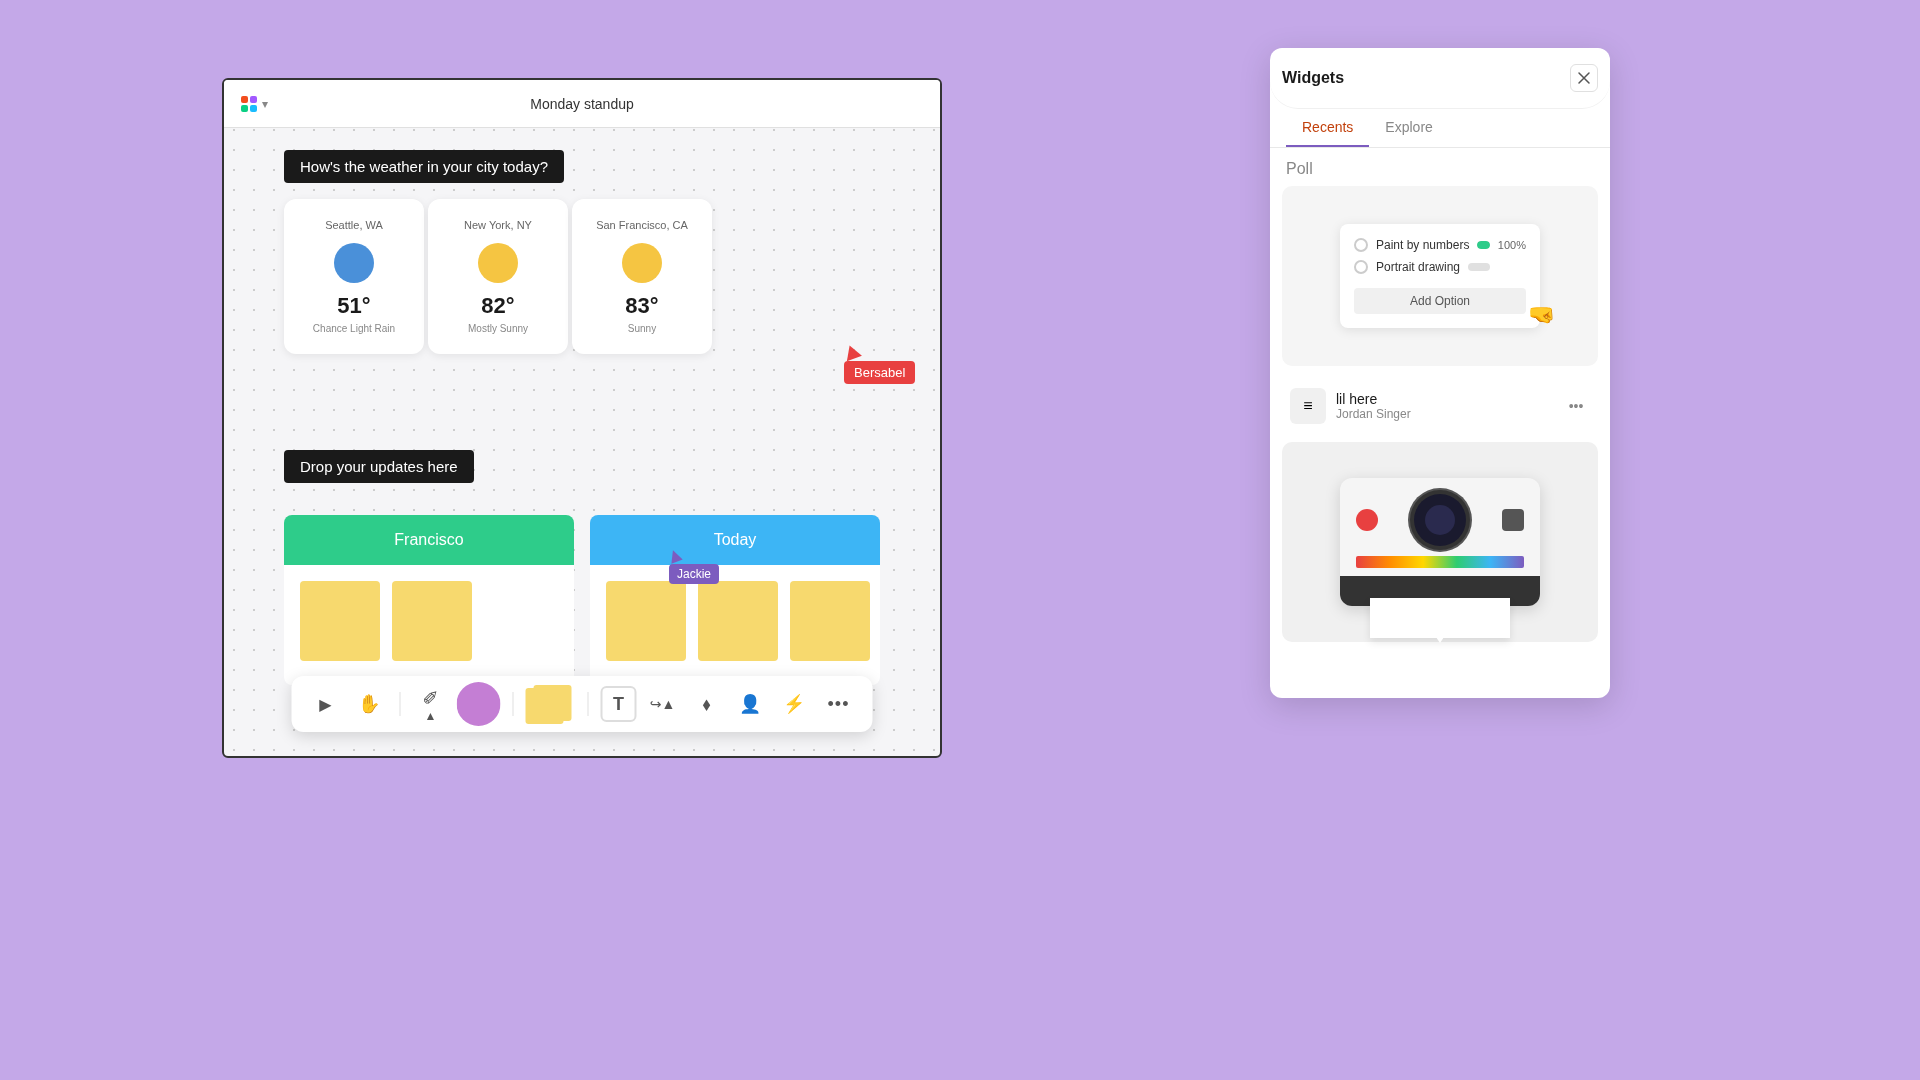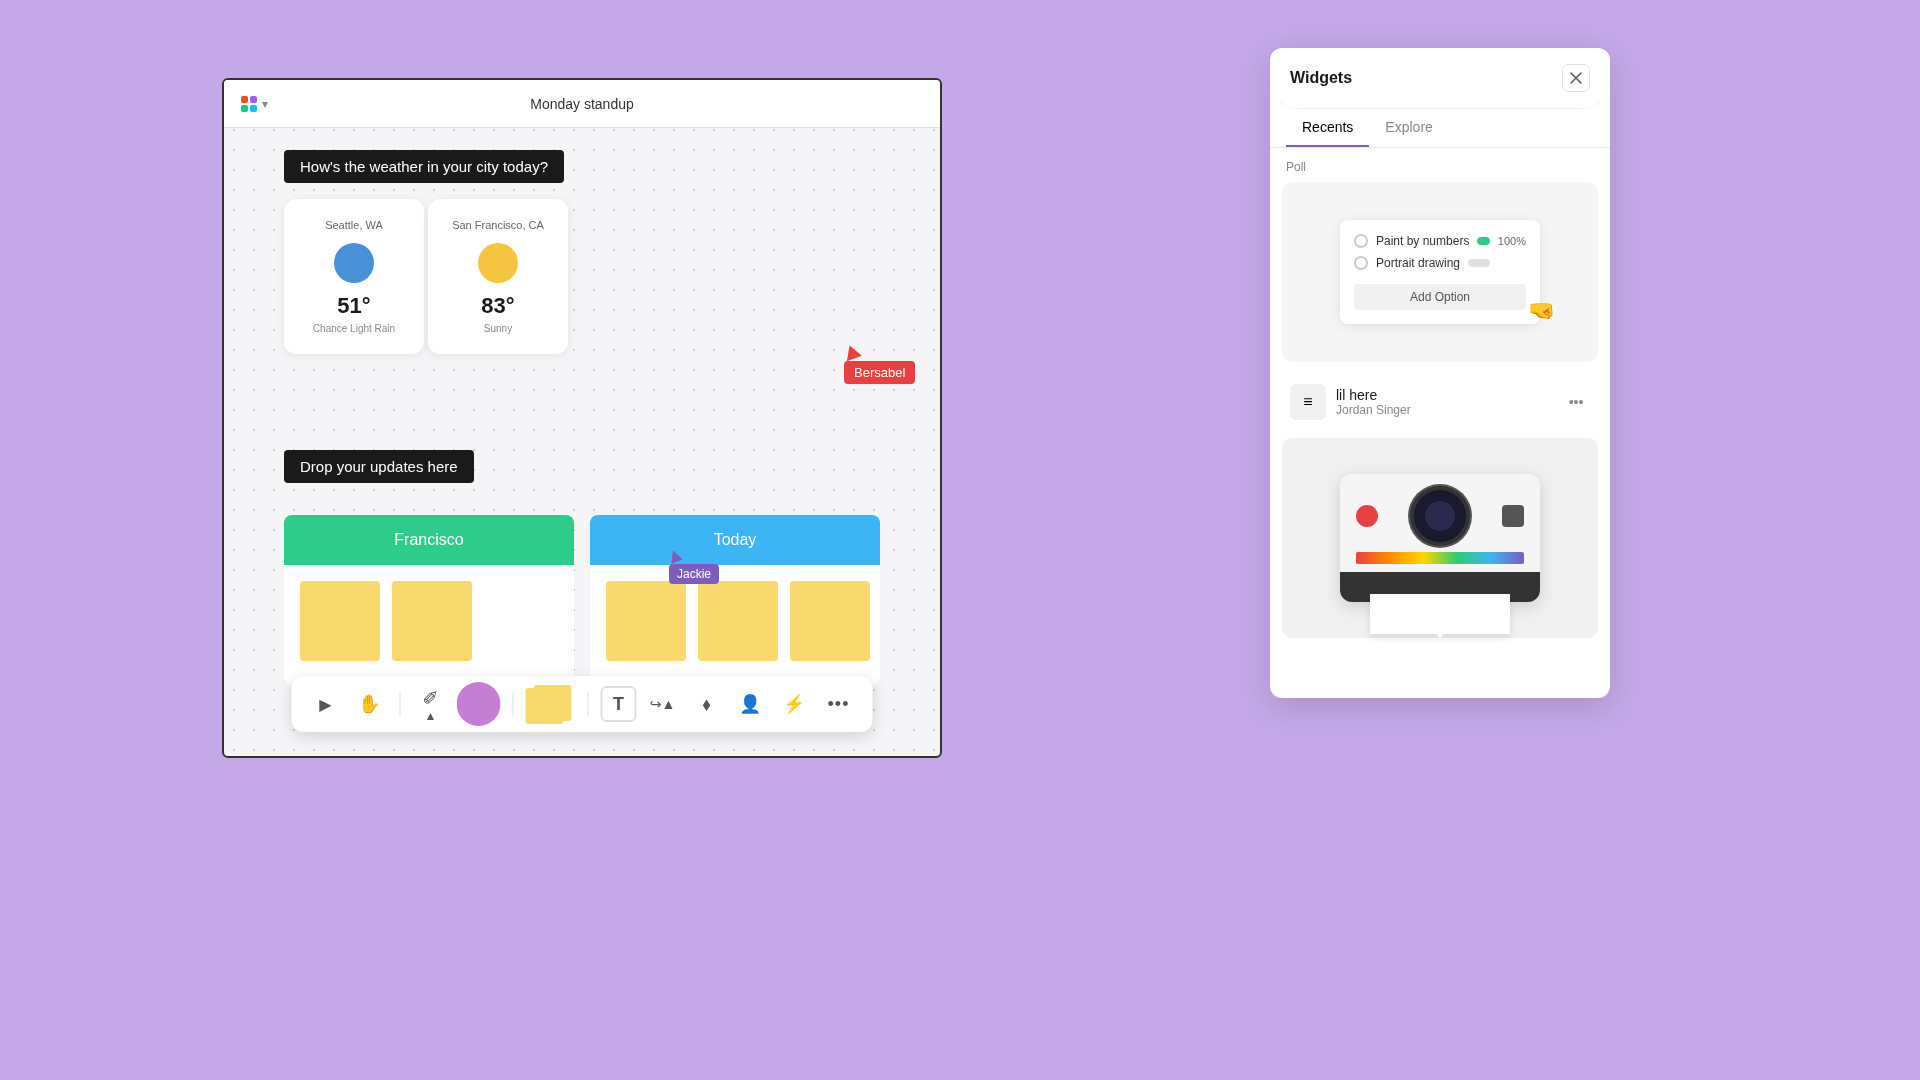--- a/index.html
+++ b/index.html
@@ -289,21 +289,21 @@
       height: 660px;
       background: white;
       border-radius: 12px;
       box-shadow: 0 8px 32px rgba(0,0,0,0.15);
       overflow: hidden;
       display: flex;
       flex-direction: column;
     }
 
     .widgets-header {
-      padding: 16px 20px;
+      padding: 16px 12px;
       display: flex;
       align-items: center;
       justify-content: space-between;
       border-bottom: 1px solid #f0f0f0;
       border-radius: 28px;
     }
 
     .widgets-title {
       font-size: 16px;
       font-weight: 600;
@@ -356,33 +356,33 @@
 
     .widget-tab {
       padding: 10px 16px;
       font-size: 14px;
       cursor: pointer;
       border-bottom: 2px solid transparent;
       color: #888;
     }
 
     .widget-tab.active {
-      color: #000000;
+      color: #c2410c;
       border-bottom-color: #7c5cbf;
       font-weight: 500;
     }
 
     .widgets-body {
       flex: 1;
       overflow-y: auto;
       padding: 12px;
     }
 
     .widget-category-label {
-      font-size: 12px;
+      font-size: 16px;
       color: #888;
       margin-bottom: 8px;
       padding: 0 4px;
     }
 
     
     .poll-preview {
       background: #f5f5f5;
       border-radius: 10px;
       padding: 16px;
@@ -629,20 +629,26 @@
       <div class="section-label-dark">How's the weather in your city today?</div>
       <div class="weather-cards">
 
         <div class="weather-card">
           <div class="weather-city">Seattle, WA</div>
           <div class="weather-icon blue"></div>
           <div class="weather-temp">51°</div>
           <div class="weather-desc">Chance Light Rain</div>
         </div>
 
+        <div class="weather-card">
+          <div class="weather-city">New York, NY</div>
+          <div class="weather-icon yellow"></div>
+          <div class="weather-temp">82°</div>
+          <div class="weather-desc">Mostly Sunny</div>
+        </div>
 
         <div class="weather-card">
           <div class="weather-city">San Francisco, CA</div>
           <div class="weather-icon yellow"></div>
           <div class="weather-temp">83°</div>
           <div class="weather-desc">Sunny</div>
         </div>
       </div>
     </div>
 

